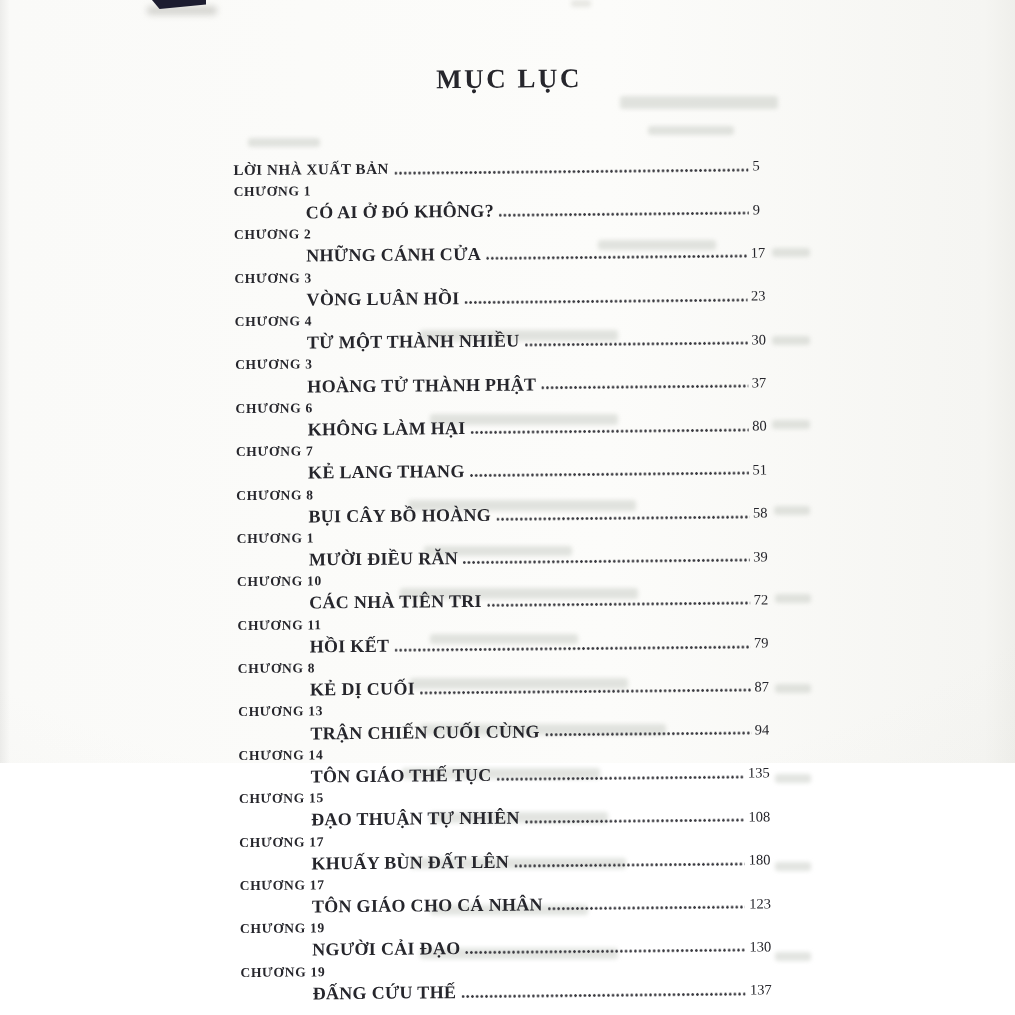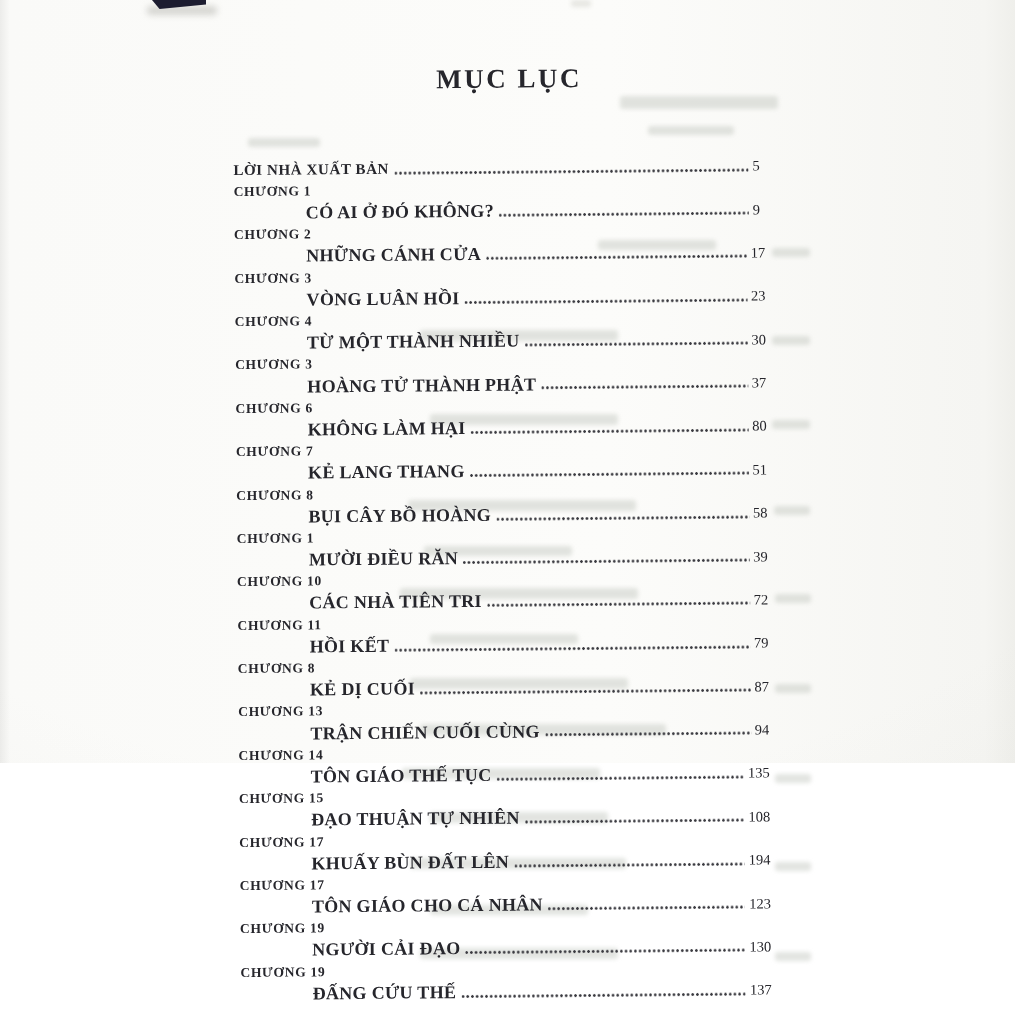--- a/index.html
+++ b/index.html
@@ -289,21 +289,21 @@
     </div>
   </div>
 
   <div class="entry">
     <div class="chapter-label">
               <span class="lbl">CHƯƠNG 17</span>
             </div>
     <div class="line title-line">
       <span class="entry-title">KHUẤY BÙN ĐẤT LÊN</span>
       <span class="dots"></span>
-      <span class="pg">194</span>
+      <span class="pg">180</span>
     </div>
   </div>
 
   <div class="entry">
     <div class="chapter-label">
               <span class="lbl">CHƯƠNG 17</span>
             </div>
     <div class="line title-line">
       <span class="entry-title">TÔN GIÁO CHO CÁ NHÂN</span>
       <span class="dots"></span>

